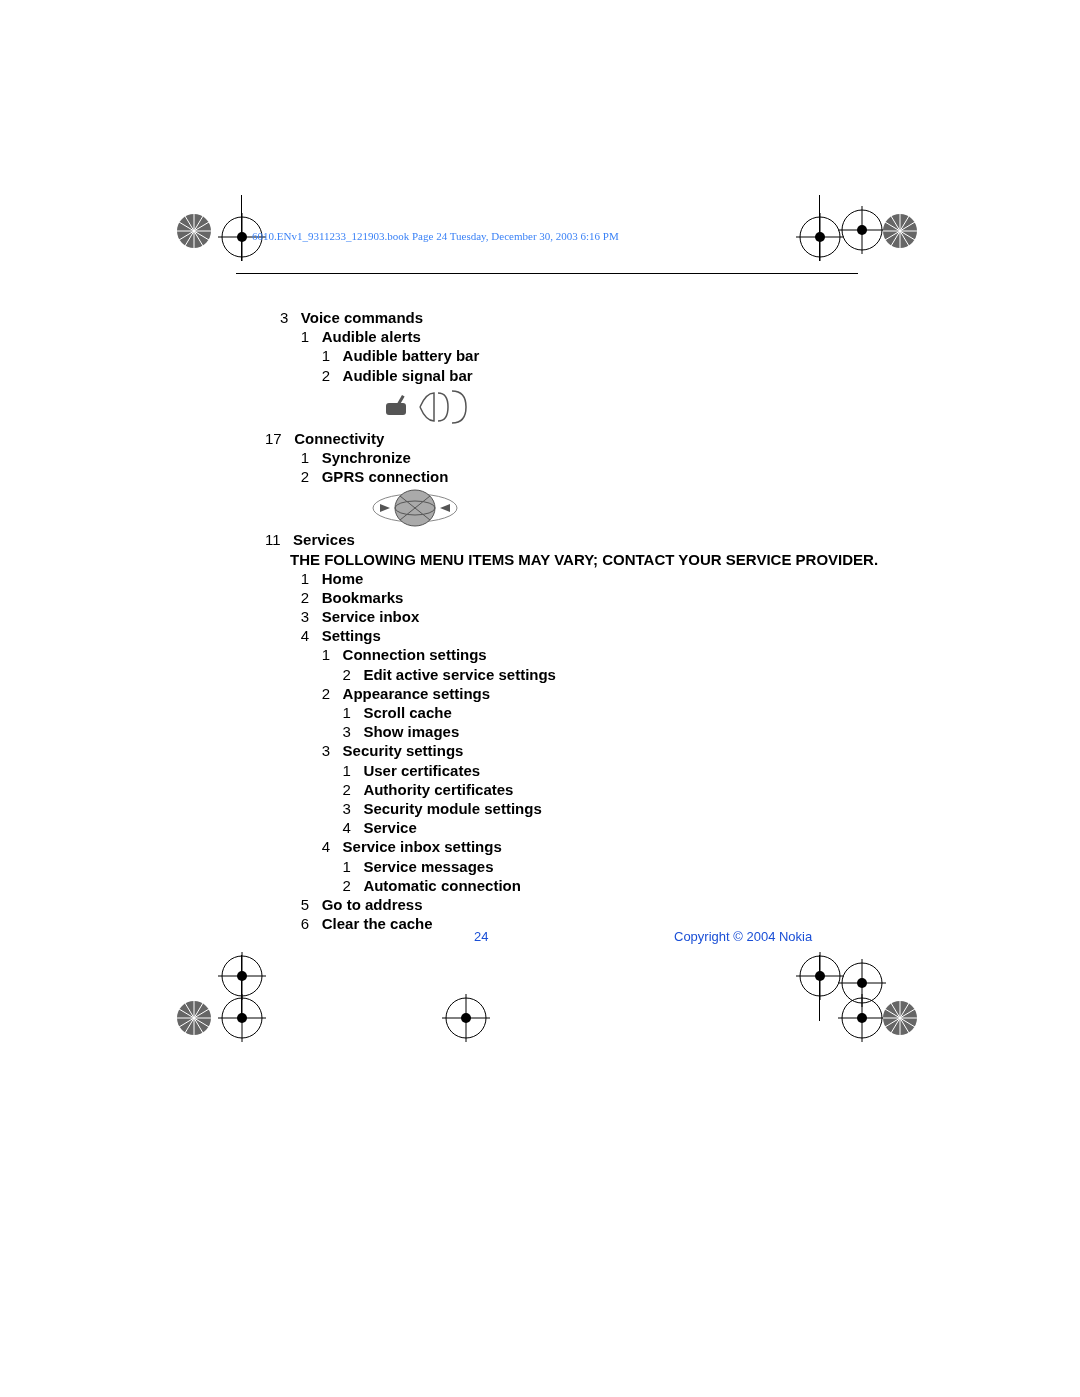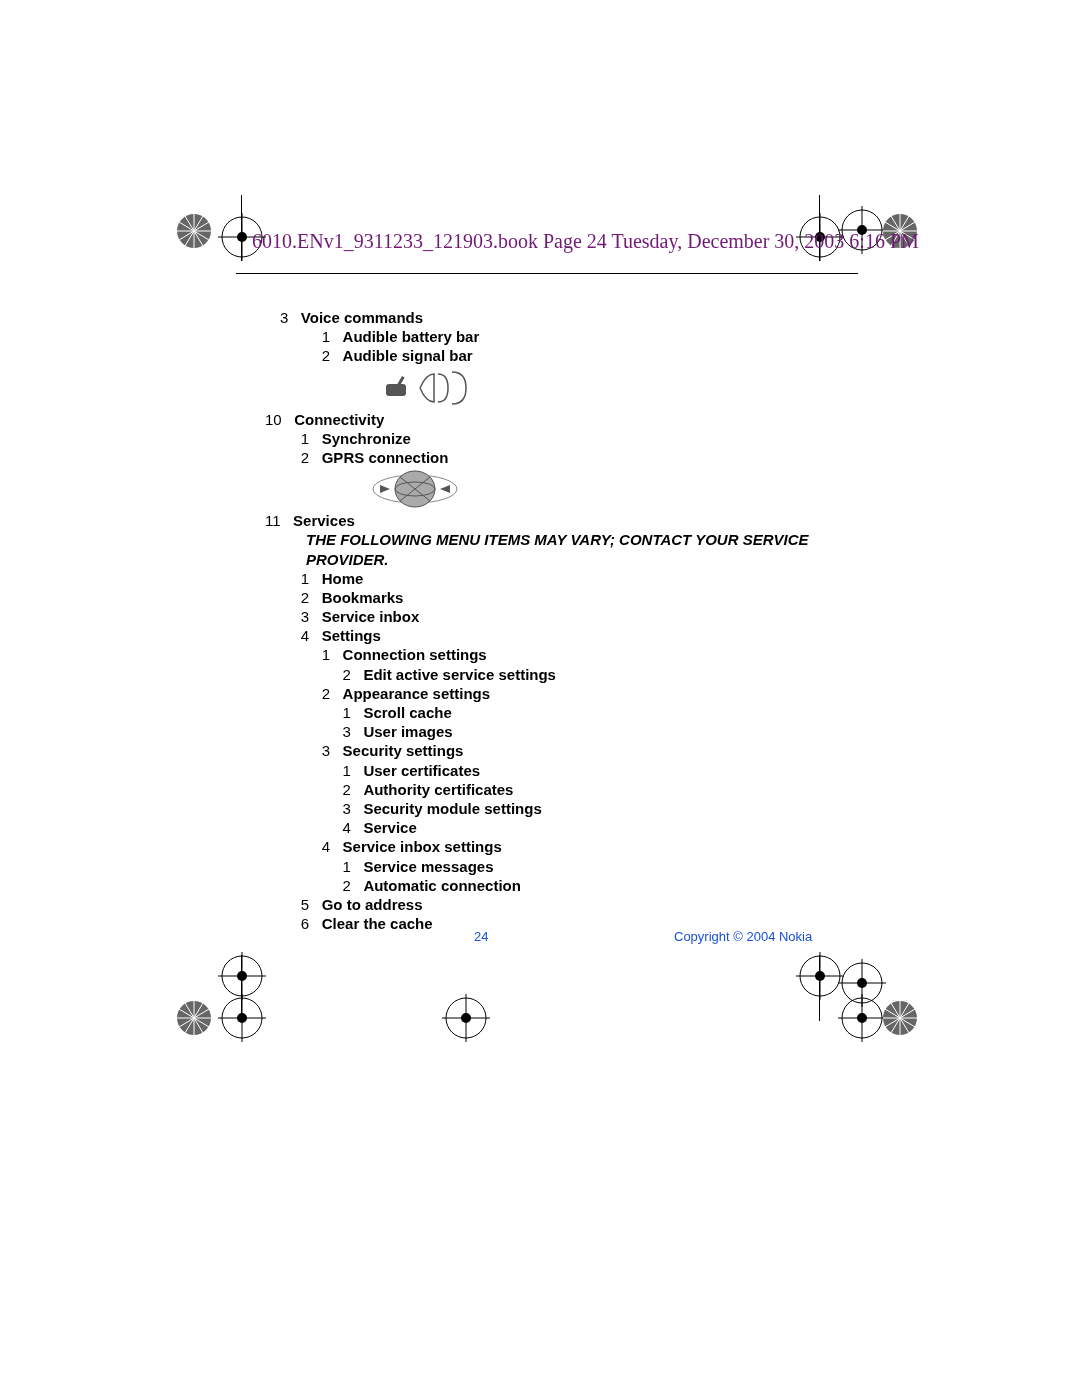--- a/index.html
+++ b/index.html
@@ -33,22 +33,22 @@
     left: 236px;
     top: 273px;
     width: 622px;
     border-top: 1px solid #000;
   }
   .header-text {
     position: absolute;
     left: 252px;
     top: 230px;
     font-family: "Times New Roman", Times, serif;
-    font-size: 20px;
-    color: #701a75;
+    font-size: 11px;
+    color: #3b82f6;
   }
   .content {
     position: absolute;
     left: 280px;
     top: 308px;
     width: 600px;
     font-size: 15px;
     line-height: 1.28;
     color: #000;
   }
@@ -241,67 +241,68 @@
   <div style="position:absolute; left:819px; top:195px; width:1px; height:66px; background:#000;"></div>
 
   <div style="position:absolute; left:241px; top:955px; width:1px; height:66px; background:#000;"></div>
   <div style="position:absolute; left:819px; top:955px; width:1px; height:66px; background:#000;"></div>
 
   <div class="header-text">6010.ENv1_9311233_121903.book  Page 24  Tuesday, December 30, 2003  6:16 PM</div>
   <div class="header-line"></div>
 
   <div class="content">
     <div class="row"><span>3</span>   <span class="bold">Voice commands</span></div>
+    <div class="row">     <span>1</span>   <span class="bold">Audible alerts</span></div>
     <div class="row">          <span>1</span>   <span class="bold">Audible battery bar</span></div>
     <div class="row">          <span>2</span>   <span class="bold">Audible signal bar</span></div>
 
     <div class="icon-box">
       <svg width="110" height="44" viewBox="0 0 110 44" xmlns="http://www.w3.org/2000/svg">
         <g fill="none" stroke="#555" stroke-width="1.5">
           <path d="M60 22 q6 -14 14 -14 q0 28 0 28 q-8 0 -14 -14"></path>
           <path d="M78 8 q10 0 10 14 q0 14 -10 14"></path>
           <path d="M92 6 q14 0 14 16 q0 16 -14 16"></path>
         </g>
         <g fill="#555">
           <rect x="26" y="18" width="20" height="12" rx="3"></rect>
           <rect x="42" y="10" width="3" height="10" transform="rotate(30 42 10)"></rect>
         </g>
       </svg>
     </div>
 
-    <div class="row" style="margin-left:-15px;"><span>10</span>   <span class="bold">Connectivity</span></div>
+    <div class="row" style="margin-left:-15px;"><span>17</span>   <span class="bold">Connectivity</span></div>
     <div class="row">     <span>1</span>   <span class="bold">Synchronize</span></div>
     <div class="row">     <span>2</span>   <span class="bold">GPRS connection</span></div>
 
     <div class="icon-box">
       <svg width="110" height="44" viewBox="0 0 110 44" xmlns="http://www.w3.org/2000/svg">
         <ellipse cx="55" cy="22" rx="42" ry="14" fill="none" stroke="#888" stroke-width="1"></ellipse>
         <ellipse cx="55" cy="22" rx="20" ry="18" fill="#aaa" stroke="#555" stroke-width="1"></ellipse>
         <path d="M40 10 Q55 22 70 34" fill="none" stroke="#555" stroke-width="1"></path>
         <path d="M40 34 Q55 22 70 10" fill="none" stroke="#555" stroke-width="1"></path>
         <ellipse cx="55" cy="22" rx="20" ry="7" fill="none" stroke="#555" stroke-width="1"></ellipse>
         <polygon points="20,18 30,22 20,26" fill="#555"></polygon>
         <polygon points="90,18 80,22 90,26" fill="#555"></polygon>
       </svg>
     </div>
 
     <div class="row" style="margin-left:-15px;"><span>11</span>   <span class="bold">Services</span></div>
-    <div class="bold" style="margin-left:26px;font-style:italic;">THE FOLLOWING MENU ITEMS MAY VARY; CONTACT YOUR SERVICE PROVIDER.</div>
+    <div class="bold" style="margin-left:10px;">THE FOLLOWING MENU ITEMS MAY VARY; CONTACT YOUR SERVICE PROVIDER.</div>
 
     <div class="row">     <span>1</span>   <span class="bold">Home</span></div>
     <div class="row">     <span>2</span>   <span class="bold">Bookmarks</span></div>
     <div class="row">     <span>3</span>   <span class="bold">Service inbox</span></div>
     <div class="row">     <span>4</span>   <span class="bold">Settings</span></div>
 
     <div class="row">          <span>1</span>   <span class="bold">Connection settings</span></div>
     <div class="row">               <span>2</span>   <span class="bold">Edit active service settings</span></div>
 
     <div class="row">          <span>2</span>   <span class="bold">Appearance settings</span></div>
     <div class="row">               <span>1</span>   <span class="bold">Scroll cache</span></div>
-    <div class="row">               <span>3</span>   <span class="bold">User images</span></div>
+    <div class="row">               <span>3</span>   <span class="bold">Show images</span></div>
 
     <div class="row">          <span>3</span>   <span class="bold">Security settings</span></div>
     <div class="row">               <span>1</span>   <span class="bold">User certificates</span></div>
     <div class="row">               <span>2</span>   <span class="bold">Authority certificates</span></div>
     <div class="row">               <span>3</span>   <span class="bold">Security module settings</span></div>
     <div class="row">               <span>4</span>   <span class="bold">Service</span></div>
 
     <div class="row">          <span>4</span>   <span class="bold">Service inbox settings</span></div>
     <div class="row">               <span>1</span>   <span class="bold">Service messages</span></div>
     <div class="row">               <span>2</span>   <span class="bold">Automatic connection</span></div>

